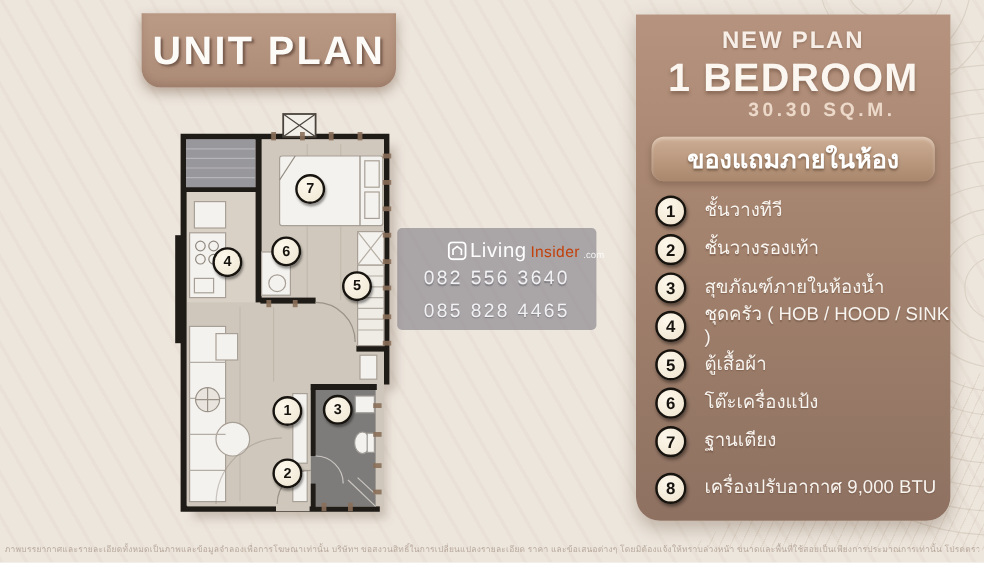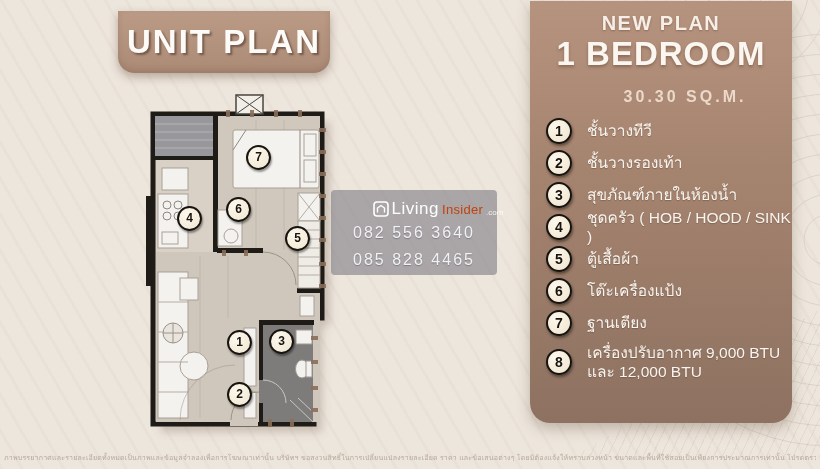--- a/index.html
+++ b/index.html
@@ -54,36 +54,36 @@
   .brand-row .living{font-size:17px; font-weight:300; color:#fdfdfd; letter-spacing:.5px;}
   .brand-row .insider{font-size:13px; font-weight:400; color:#c2410c; letter-spacing:.3px;}
   .brand-row .tld{font-size:8px; color:rgba(255,255,255,.85); align-self:flex-end; margin-bottom:2px;}
   .phone{
     font-size:16px; letter-spacing:2px; color:rgba(250,250,252,.92);
     line-height:27px; text-shadow:0 1px 1px rgba(60,60,70,.4);
   }
 
   
   .panel{
-    position:absolute; left:530px; top:1px; width:262px; height:422px;
+    position:absolute; left:530px; top:12px; width:262px; height:422px;
     border-radius:0 0 20px 20px;
     background:linear-gradient(180deg,#b6937e 0%, #a5846f 40%, #8e7161 100%);
     box-shadow:0 6px 14px rgba(110,85,65,.35);
   }
   .panel .new-plan{
     margin-top:11px; text-align:center; font-size:20px; font-weight:700;
     color:#f7efe7; letter-spacing:1.5px; text-shadow:0 1px 2px rgba(80,55,40,.4);
   }
   .panel .bedroom{
     text-align:center; font-size:33px; font-weight:800; color:#fbf6f0;
     letter-spacing:1px; line-height:1.0; margin-top:2px; text-shadow:0 2px 3px rgba(80,55,40,.4);
   }
   .panel .area{
     text-align:center; font-size:16px; font-weight:600; color:#ecd9c9;
-    letter-spacing:3px; margin-top:18px;padding-left:48px;
+    letter-spacing:3px; margin-top:3px;padding-left:48px;
   }
   .gift-header{
     margin:12px 13px 0 13px; height:37px; border-radius:10px;
     background:linear-gradient(180deg,#cdad93,#a8876d);
     box-shadow:inset 0 2px 3px rgba(255,255,255,.35), 0 3px 5px rgba(90,65,50,.35);
     display:flex; align-items:center; justify-content:center;
   }
   .gift-header span{
     font-size:21px; font-weight:800; color:#ffffff;
     text-shadow:0 2px 2px rgba(70,45,30,.55);
@@ -297,20 +297,23 @@
         <span class="tld">.com</span>
     </div>
     <div class="phone">082 556 3640</div>
     <div class="phone">085 828 4465</div>
   </div>
 
   <div class="panel">
     <div class="new-plan">NEW PLAN</div>
     <div class="bedroom">1 BEDROOM</div>
     <div class="area">30.30 SQ.M.</div>
+    <div class="gift-header">
+      <span>ของแถมภายในห้อง</span>
+    </div>
     <div class="gift-list">
       <div class="gift-row">
         <span class="num-badge">1</span>
         <span class="gift-label">ชั้นวางทีวี</span>
       </div>
       <div class="gift-row">
         <span class="num-badge">2</span>
         <span class="gift-label">ชั้นวางรองเท้า</span>
       </div>
       <div class="gift-row">
@@ -330,21 +333,20 @@
         <span class="gift-label">โต๊ะเครื่องแป้ง</span>
       </div>
       <div class="gift-row">
         <span class="num-badge">7</span>
         <span class="gift-label">ฐานเตียง</span>
       </div>
       <div class="gift-row tall">
         <span class="num-badge">8</span>
         <span class="gift-label">
           <span>เครื่องปรับอากาศ 9,000 BTU</span><br>
-          <span>และ 12,000 BTU</span>
         </span>
       </div>
     </div>
   </div>
 
   <div class="disclaimer">ภาพบรรยากาศและรายละเอียดทั้งหมดเป็นภาพและข้อมูลจำลองเพื่อการโฆษณาเท่านั้น บริษัทฯ ขอสงวนสิทธิ์ในการเปลี่ยนแปลงรายละเอียด ราคา และข้อเสนอต่างๆ โดยมิต้องแจ้งให้ทราบล่วงหน้า ขนาดและพื้นที่ใช้สอยเป็นเพียงการประมาณการเท่านั้น โปรดตรวจสอบรายละเอียดเพิ่มเติม ณ สำนักงานขายโครงการ</div>
 
 </div>
 
 </body></html>

